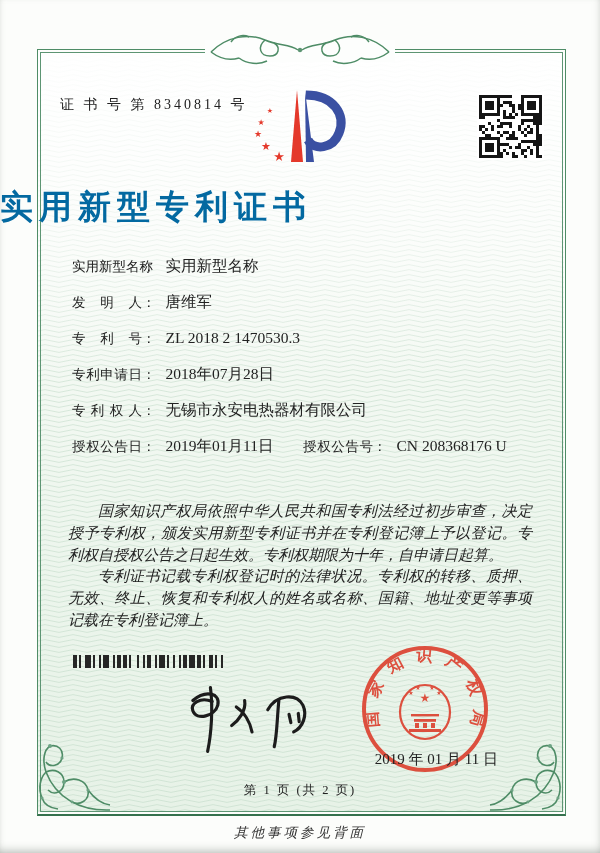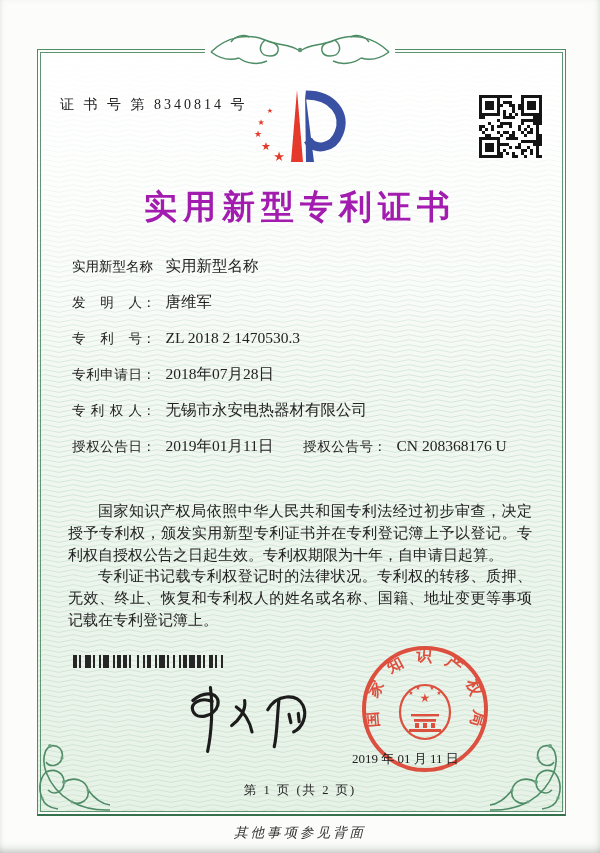--- a/index.html
+++ b/index.html
@@ -21,38 +21,38 @@
   .frame-inner{position:absolute;inset:2px;border:1px solid #5d9573;}
   .orn-top{position:absolute;left:205px;top:28px;width:190px;height:42px;z-index:2;}
   .orn-bl{position:absolute;left:34px;top:742px;width:78px;height:72px;z-index:2;}
   .orn-br{position:absolute;left:488px;top:742px;width:78px;height:72px;z-index:2;transform:scaleX(-1);}
   .cert-no{position:absolute;left:60px;top:96px;font-size:14px;letter-spacing:3px;z-index:2;}
   .logo{position:absolute;left:248px;top:82px;width:104px;height:88px;z-index:2;}
   .qr{position:absolute;left:477px;top:93px;z-index:2;background:#fff;padding:2px;
       display:grid;grid-template-columns:repeat(21,3px);grid-auto-rows:3px;}
   .qr i{display:block;}
   .qr i.on{background:#151515;}
-  .title{position:absolute;left:0;top:185px;width:600px;margin:0;text-align:center;
-         font-size:33px;font-weight:bold;letter-spacing:6px;color:#a21caf;z-index:2;}
+  .title{position:absolute;left:0;top:185px;width:600px;margin:0;
+         font-size:33px;font-weight:bold;letter-spacing:6px;color:#0369a1;z-index:2;}
   .fields{position:absolute;left:72px;top:248px;z-index:2;}
   .frow{height:36px;line-height:36px;white-space:nowrap;position:relative;width:460px;}
   .flabel{display:inline-block;width:70px;font-size:13.5px;text-align:justify;text-align-last:justify;}
   .fcolon{font-size:13.5px;}
   .fvalue{font-size:15.5px;margin-left:10px;}
   .grant2{position:absolute;left:231px;top:0;}
   .paras{position:absolute;left:68px;top:501px;width:464px;z-index:2;
-         font-size:15px;line-height:21.8px;text-align:justify;}
+         font-size:15px;line-height:21.8px;text-align:justify;font-style:italic;}
   .paras p{margin:0;text-indent:2em;}
   .barcode{position:absolute;left:73px;top:655px;height:13px;z-index:2;font-size:0;white-space:nowrap;}
   .barcode i{display:inline-block;height:13px;}
   .barcode i.b{background:#262626;}
   .signer{position:absolute;left:72px;top:692px;z-index:2;font-size:15px;line-height:26px;letter-spacing:1px;}
   .signature{position:absolute;left:170px;top:682px;width:140px;height:74px;z-index:2;}
   .seal{position:absolute;left:358px;top:642px;width:134px;height:134px;z-index:3;opacity:.88;}
-  .seal-date{position:absolute;left:352px;top:750px;width:146px;text-align:left;font-size:13px;z-index:4;}
+  .seal-date{position:absolute;left:352px;top:750px;width:146px;text-align:right;font-size:15px;z-index:4;}
   .page-num{position:absolute;left:0;top:782px;width:600px;text-align:center;font-size:12.5px;letter-spacing:2px;z-index:2;}
   .back-note{position:absolute;left:0;top:824px;width:600px;text-align:center;font-size:13.5px;
              font-style:italic;letter-spacing:3px;z-index:2;color:#333;}
 </style>
 </head>
 <body>
 
 <div class="paper">
 
   <div class="wavebox">

